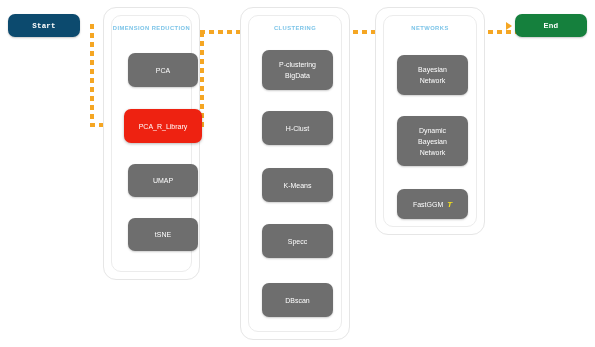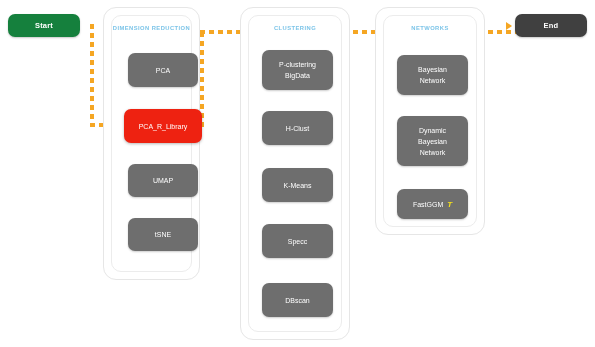--- a/index.html
+++ b/index.html
@@ -27,26 +27,27 @@
     border-radius: 7px;
     font-size: 7.5px;
     font-weight: bold;
     color: #ffffff;
     letter-spacing: .2px;
     box-shadow: 0 1px 2px rgba(0,0,0,.22);
   }
   #start-node {
     left: 8px; top: 14px;
     width: 72px; height: 23px;
-    background: #15803d;
+    background: #0c4a6e;
+    font-family: Liberation Mono, monospace;
   }
   #end-node {
     left: 515px; top: 14px;
     width: 72px; height: 23px;
-    background: #404040;
+    background: #15803d;
   }
 
   
   .group-outer {
     position: absolute;
     border: 1px solid #e6e6e6;
     border-radius: 13px;
     background: #ffffff;
     box-sizing: border-box;
   }

